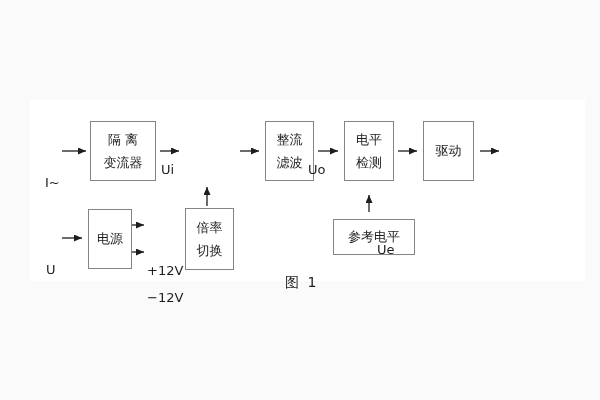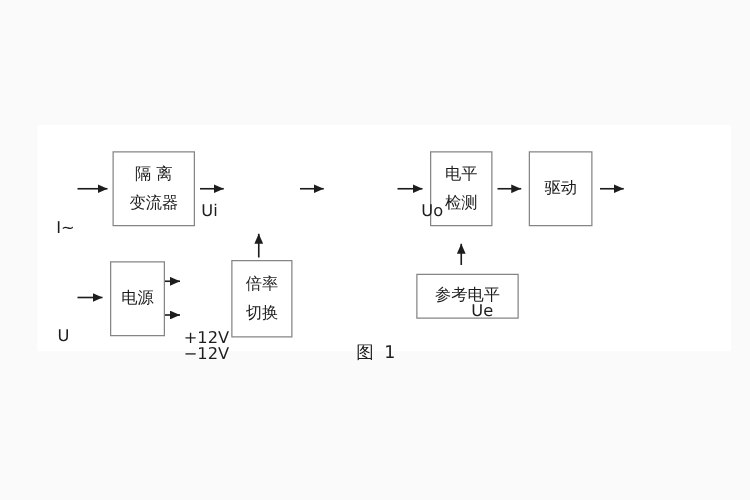--- a/index.html
+++ b/index.html
@@ -82,20 +82,24 @@
     <line x1="132" y1="225" x2="144" y2="225" marker-end="url(#arrowhead)"></line>
     <line x1="132" y1="252" x2="144" y2="252" marker-end="url(#arrowhead)"></line>
     <line x1="207" y1="206" x2="207" y2="187" marker-end="url(#arrowhead)"></line>
     <line x1="369" y1="212" x2="369" y2="195" marker-end="url(#arrowhead)"></line>
   </svg>
 
   <div class="box" style="left:90px;top:121px;width:66px;height:60px">
     <span>隔 离</span>
     <span>变流器</span>
   </div>
+  <div class="box" style="left:265px;top:121px;width:49px;height:60px">
+    <span>整流</span>
+    <span>滤波</span>
+  </div>
   <div class="box" style="left:344px;top:121px;width:50px;height:60px">
     <span>电平</span>
     <span>检测</span>
   </div>
   <div class="box" style="left:423px;top:121px;width:51px;height:60px">
     <span>驱动</span>
   </div>
 
   <div class="box" style="left:88px;top:209px;width:44px;height:60px">
     <span>电源</span>
@@ -103,20 +107,20 @@
   <div class="box" style="left:333px;top:219px;width:82px;height:36px">
     <span>参考电平</span>
   </div>
   <div class="box" style="left:185px;top:208px;width:49px;height:62px">
     <span>倍率</span>
     <span>切换</span>
   </div>
 
   <span class="lbl" style="left:45px;top:144px">I~</span>
   <span class="lbl" style="left:161px;top:131px">Ui</span>
-  <span class="lbl" style="left:337px;top:131px">Uo</span>
+  <span class="lbl" style="left:308px;top:131px">Uo</span>
   <span class="lbl" style="left:377px;top:211px">Ue</span>
   <span class="lbl" style="left:46px;top:231px">U</span>
   <span class="lbl" style="left:147px;top:232px">+12V</span>
-  <span class="lbl" style="left:147px;top:245px">−12V</span>
+  <span class="lbl" style="left:147px;top:259px">−12V</span>
 
   <span class="lbl caption" style="left:285px;top:243px">图 1</span>
 </div>
 
 </body></html>

